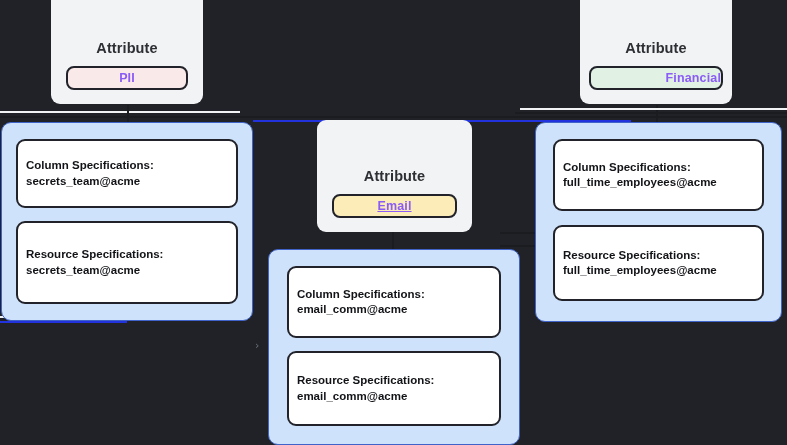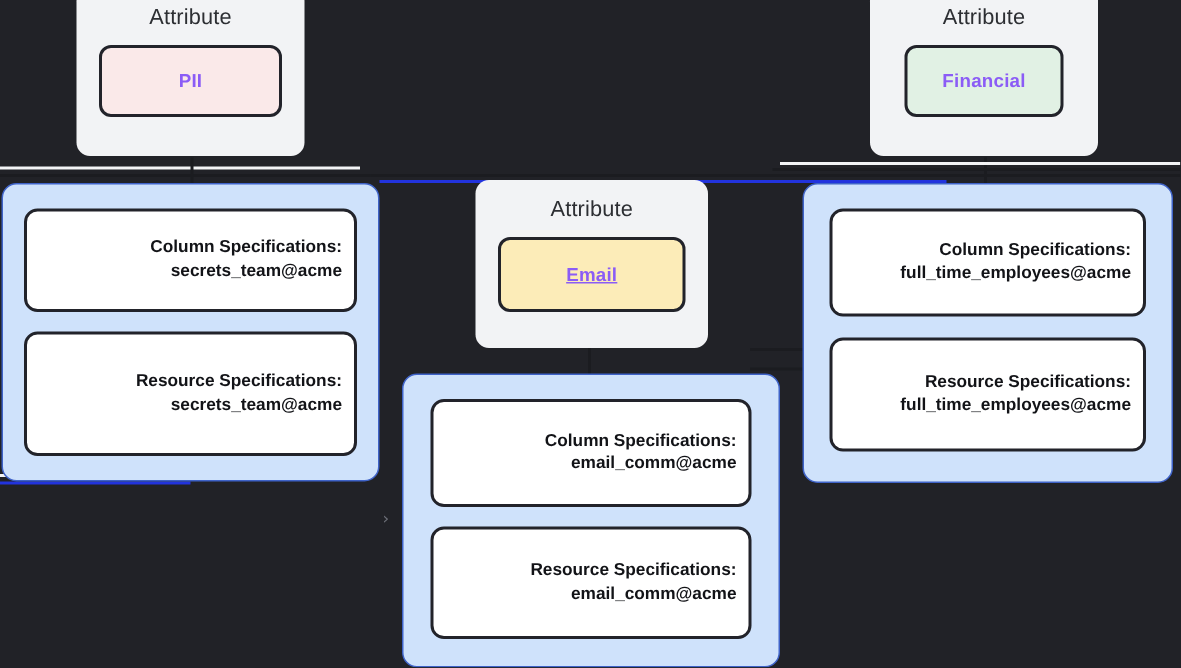--- a/index.html
+++ b/index.html
@@ -36,24 +36,25 @@
     display: flex;
     flex-direction: column;
     align-items: center;
     justify-content: flex-start;
     padding: 10px 14px 14px 14px;
     z-index: 6;
   }
   .attr-card .attr-title {
     font-size: 14.5px;
     color: #2d2f33;
-    font-weight: 400;
+    font-weight: 700;
     line-height: 20px;
     margin-bottom: 8px;
     letter-spacing: 0.1px;
+    margin-top: 36px;
   }
   .chip {
     box-sizing: border-box;
     border: 2px solid #22232a;
     border-radius: 8px;
     display: flex;
     align-items: center;
     justify-content: center;
     font-size: 12.5px;
     font-weight: bold;
@@ -73,21 +74,21 @@
     align-items: stretch;
     z-index: 5;
   }
   .spec-box {
     background: #ffffff;
     border: 2px solid #22232a;
     border-radius: 9px;
     box-sizing: border-box;
     display: flex;
     flex-direction: column;
-    align-items: flex-end;
+    align-items: flex-start;
     justify-content: center;
     text-align: center;
     font-size: 11.5px;
     font-weight: bold;
     color: #121317;
     line-height: 15.5px;
     padding: 4px 8px;
   }
   .spec-box .ln { display: block; white-space: nowrap; }
 
@@ -130,21 +131,21 @@
 
   <div class="attr-card" style="left:317px; top:120px; width:155px; height:112px;">
     <div class="attr-title">Attribute</div>
     <div class="chip" style="width:125px;height:50px;background:#fcecb8;text-decoration:underline;">
       <span>Email</span>
     </div>
   </div>
 
   <div class="attr-card" style="left:580px; top:-8px; width:152px; height:112px;">
     <div class="attr-title">Attribute</div>
-    <div class="chip" style="width:106px;height:48px;background:#e1f1e4;">
+    <div class="chip" style="width:134px;height:48px;background:#e1f1e4;justify-content:flex-end;">
       <span>Financial</span>
     </div>
   </div>
 
   <div class="spec-panel" style="left:1px; top:122px; width:252px; height:199px; padding:16px 14px;">
     <div class="spec-box" style="height:70px;margin-bottom:13px;">
       <span class="ln">Column Specifications:</span>
       <span class="ln">secrets_team@acme</span>
     </div>
     <div class="spec-box" style="height:84px;">

